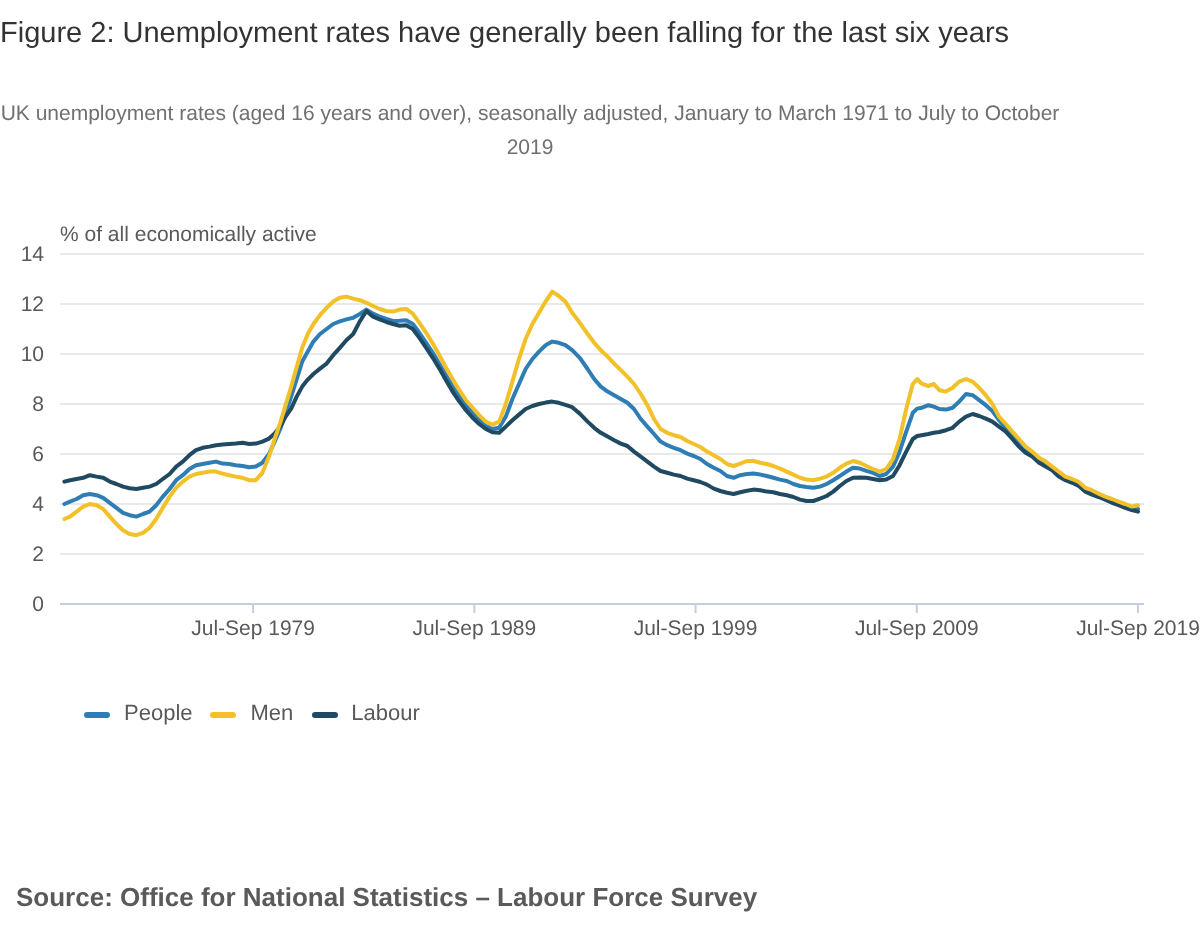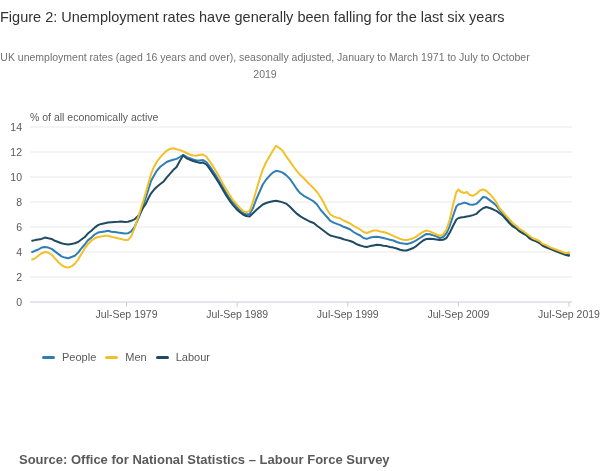--- a/index.html
+++ b/index.html
@@ -37,21 +37,21 @@
   .legend{
     position:absolute;top:351px;left:42px;
     display:flex;align-items:flex-start;gap:9px;
     font-size:11px;color:#595959;
   }
   .legend-item{display:flex;align-items:center;gap:7px;}
   .legend-swatch{width:13px;height:3px;border-radius:1.5px;background:#999;}
   .source{
     position:absolute;top:441px;left:8px;
     font-size:13px;font-weight:bold;color:#5a5a5a;
-    margin:11px;
+    margin:0;
   }
 </style>
 </head>
 <body>
 
 <h1 class="fig-title">Figure 2: Unemployment rates have generally been falling for the last six years</h1>
 <p class="fig-subtitle">UK unemployment rates (aged 16 years and over), seasonally adjusted, January to March 1971 to July to October 2019</p>
 
 <svg id="chart" viewBox="0 0 600 235" xmlns="http://www.w3.org/2000/svg">
     <line x1="30" x2="572" y1="202" y2="202" stroke="#C4CEDC" stroke-width="1"></line>

